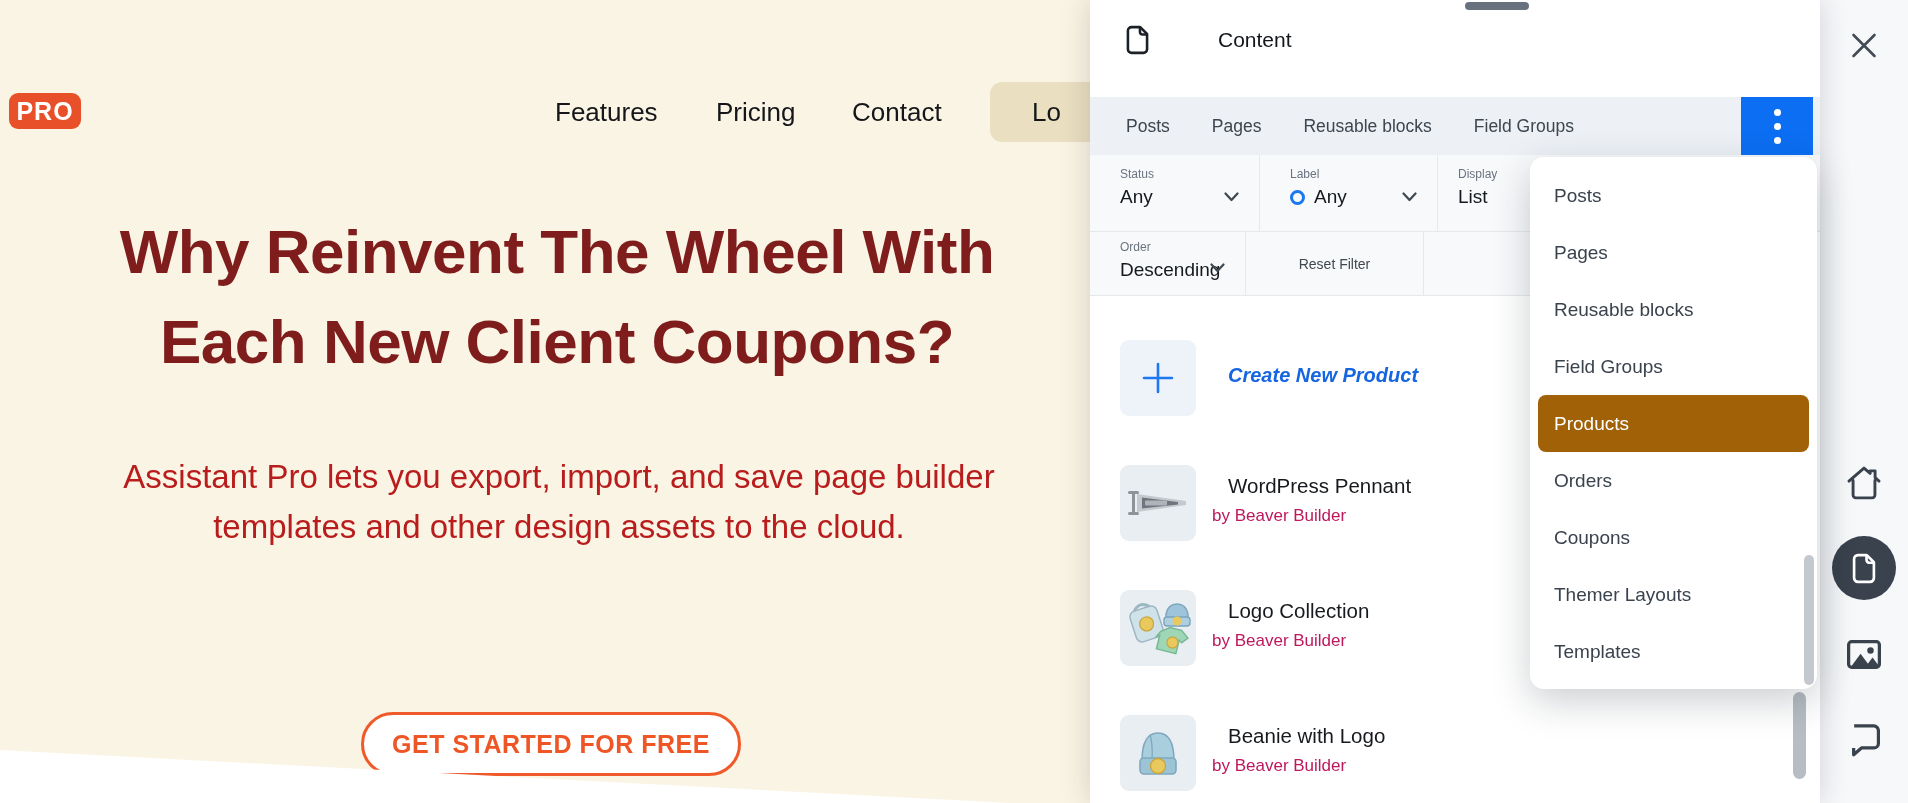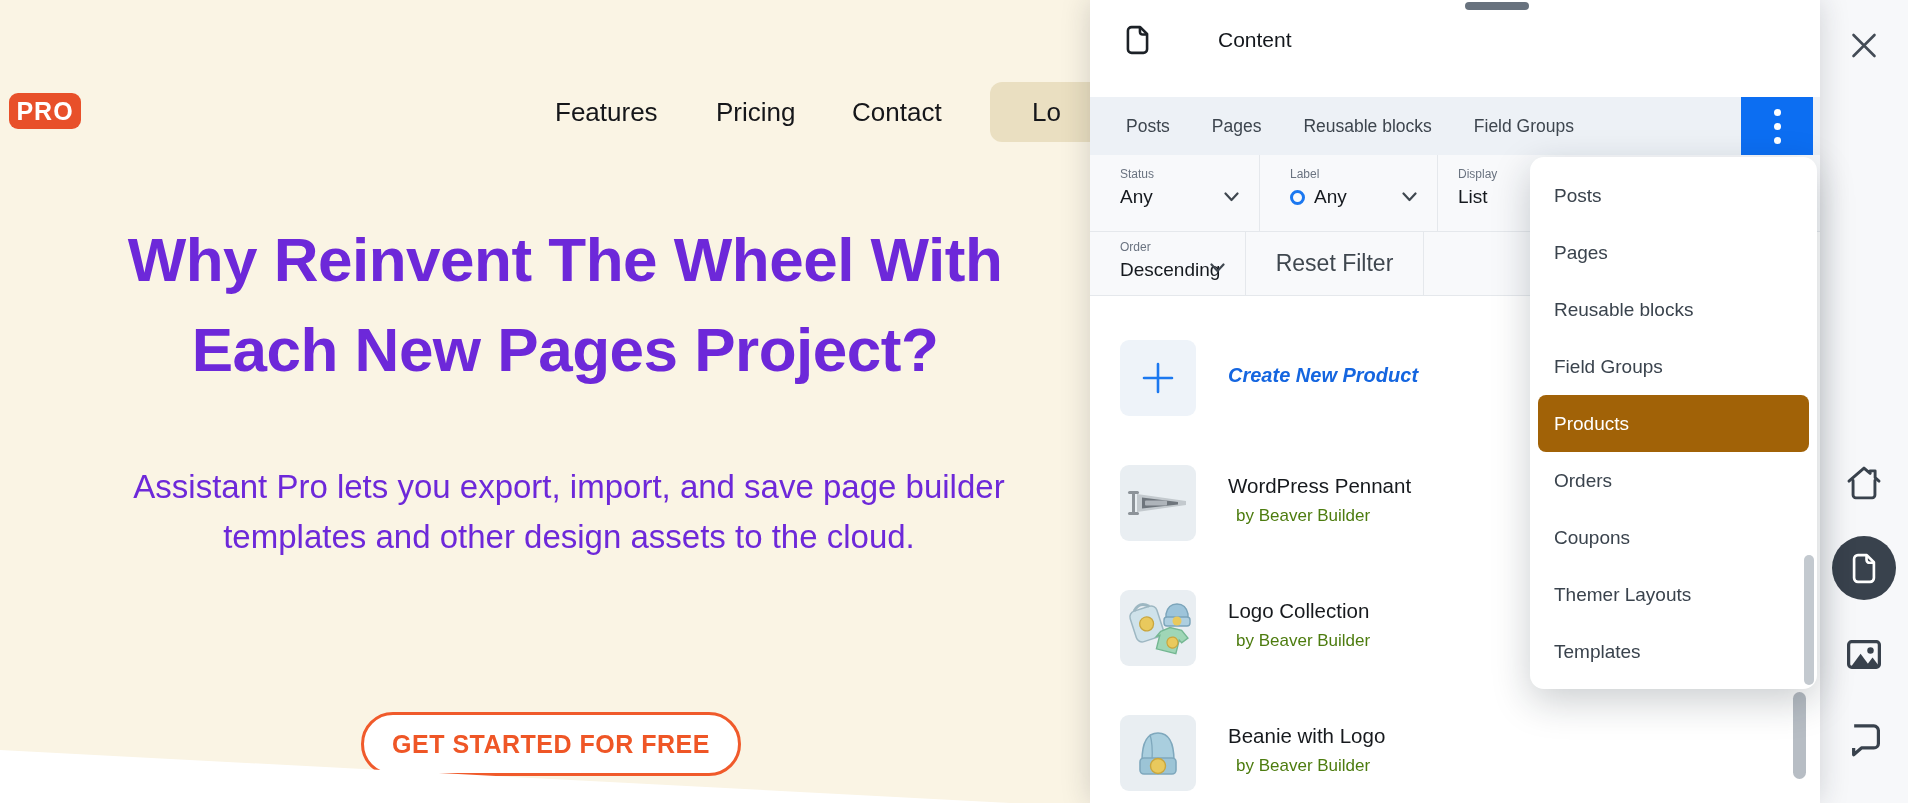--- a/index.html
+++ b/index.html
@@ -8,25 +8,25 @@
 
   
   .webpage{position:absolute;inset:0;background:#faf4e4;}
   .pro-badge{position:absolute;left:9px;top:93px;width:72px;height:36px;
     background:#e8502a;color:#fff;border-radius:9px;display:flex;align-items:center;
     justify-content:center;font-size:25px;font-weight:bold;letter-spacing:1px;}
   .nav-item{position:absolute;top:97px;font-size:26px;color:#15161a;}
   .nav-pill{position:absolute;left:990px;top:82px;width:132px;height:60px;
     background:#eadfc1;border-radius:12px;display:flex;align-items:center;
     padding-left:42px;box-sizing:border-box;font-size:26px;color:#15161a;}
-  .hero-heading{position:absolute;left:0;top:203px;width:1106px;margin:12px;
+  .hero-heading{position:absolute;left:0;top:203px;width:1106px;margin:4px;
     text-align:center;font-size:62px;line-height:90px;font-weight:bold;
-    color:#6d28d9;letter-spacing:-.5px;}
-  .hero-sub{position:absolute;left:0;top:446px;width:1106px;margin:16px;
-    text-align:center;font-size:33px;line-height:50px;color:#6d28d9;}
+    color:#7f1d1d;letter-spacing:-.5px;}
+  .hero-sub{position:absolute;left:0;top:446px;width:1106px;margin:6px;
+    text-align:center;font-size:33px;line-height:50px;color:#b91c1c;}
   .cta{position:absolute;left:361px;top:712px;width:380px;height:64px;
     background:#fff;border:3px solid #f05a2b;border-radius:34px;color:#ef5626;
     font-size:25px;font-weight:bold;letter-spacing:.5px;cursor:pointer;
     font-family:"Liberation Sans", sans-serif;}
   .wedge{position:absolute;left:0;top:750px;width:1010px;height:53px;background:#fff;
     clip-path:polygon(0 0,100% 100%,0 100%);}
 
   
   .panel{position:absolute;left:1090px;top:0;width:730px;height:803px;background:#fff;
     box-shadow:0 0 28px rgba(25,35,45,.18);z-index:10;}
@@ -48,29 +48,29 @@
   .filters .row{display:flex;}
   .fcell{background:#f8f9fb;border-right:1px solid #e5e8ec;border-bottom:1px solid #e5e8ec;
     box-sizing:border-box;position:relative;padding:12px 0 0 30px;}
   .fcell.last{border-right:none;}
   .flabel{font-size:12px;color:#6a7380;}
   .fvalue{font-size:19px;color:#15191e;margin-top:5px;display:flex;align-items:center;gap:9px;}
   .chev{position:absolute;right:20px;top:50%;margin-top:-5px;}
   .label-dot{width:12px;height:12px;border:3.5px solid #1b78f0;border-radius:50%;
     box-sizing:border-box;width:15px;height:15px;}
   .reset-cell{display:flex;align-items:center;justify-content:center;
-    font-size:23px;color:#3f474f;cursor:pointer;}
+    font-size:14px;color:#3f474f;cursor:pointer;}
 
   .list-row{position:absolute;left:0;width:730px;height:76px;}
   .thumb{position:absolute;left:30px;top:0;width:76px;height:76px;border-radius:9px;
     background:#e9eef2;overflow:hidden;}
   .thumb.create{background:#eef3f9;display:flex;align-items:center;justify-content:center;
     cursor:pointer;}
   .row-title{position:absolute;left:138px;top:9px;font-size:20.5px;color:#16191d;}
-  .row-sub{position:absolute;left:146px;top:41px;font-size:17px;color:#4d7c0f;}
+  .row-sub{position:absolute;left:122px;top:41px;font-size:17px;color:#be185d;}
   .create-label{position:absolute;left:138px;top:24px;font-size:20px;font-style:italic;
     font-weight:600;color:#1566e0;cursor:pointer;}
 
   .panel-scroll-thumb{position:absolute;left:703px;top:692px;width:13px;height:87px;
     border-radius:7px;background:#b7bdc4;}
 
   
   .dropdown{position:absolute;left:440px;top:157px;width:287px;height:532px;background:#fff;
     border-radius:14px;box-shadow:0 12px 38px rgba(20,30,40,.22);padding-top:10px;
     box-sizing:border-box;z-index:20;}
@@ -93,21 +93,21 @@
 <div class="stage">
 
   <section class="webpage">
     <div class="pro-badge">PRO</div>
 
     <a class="nav-item" style="left:555px">Features</a>
     <a class="nav-item" style="left:716px">Pricing</a>
     <a class="nav-item" style="left:852px">Contact</a>
     <a class="nav-pill">Lo</a>
 
-    <h1 class="hero-heading"><span>Why Reinvent The Wheel With</span><br><span>Each New Pages Project?</span></h1>
+    <h1 class="hero-heading"><span>Why Reinvent The Wheel With</span><br><span>Each New Client Coupons?</span></h1>
 
     <p class="hero-sub"><span>Assistant Pro lets you export, import, and save page builder</span><br><span>templates and other design assets to the cloud.</span></p>
 
     <button class="cta">GET STARTED FOR FREE</button>
 
     <div class="wedge"></div>
   </section>
 
   <aside class="panel">
 

